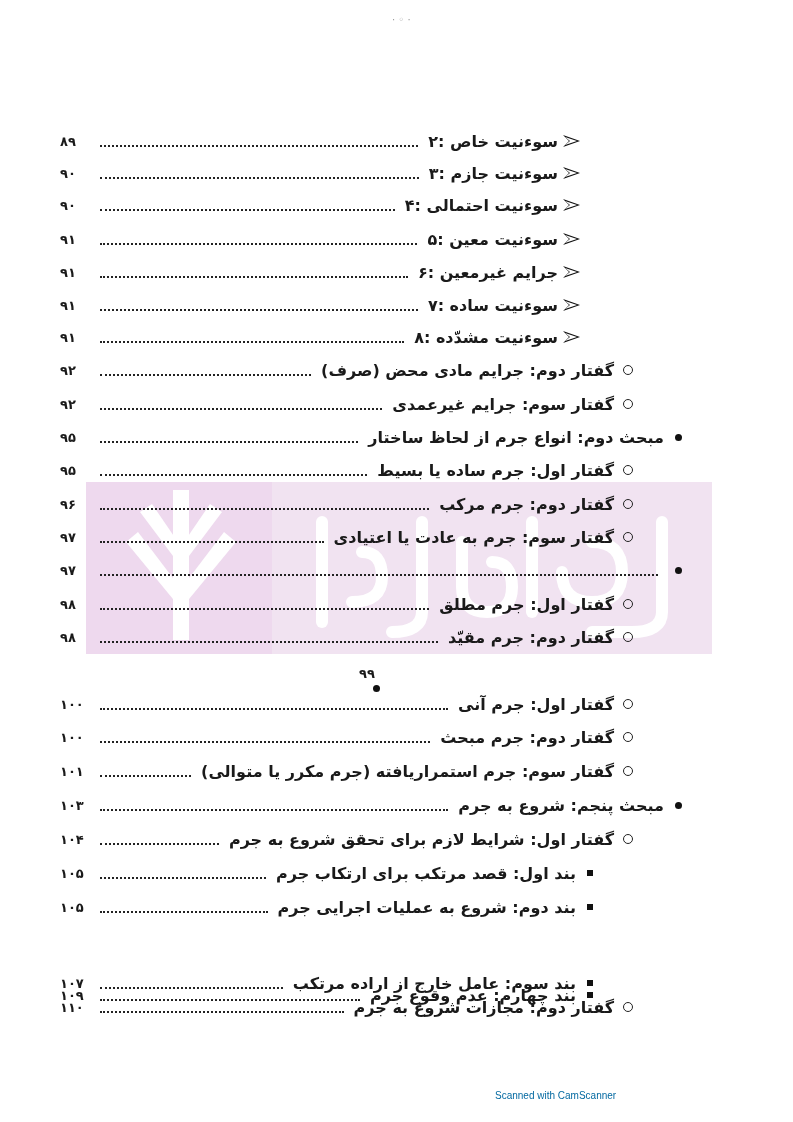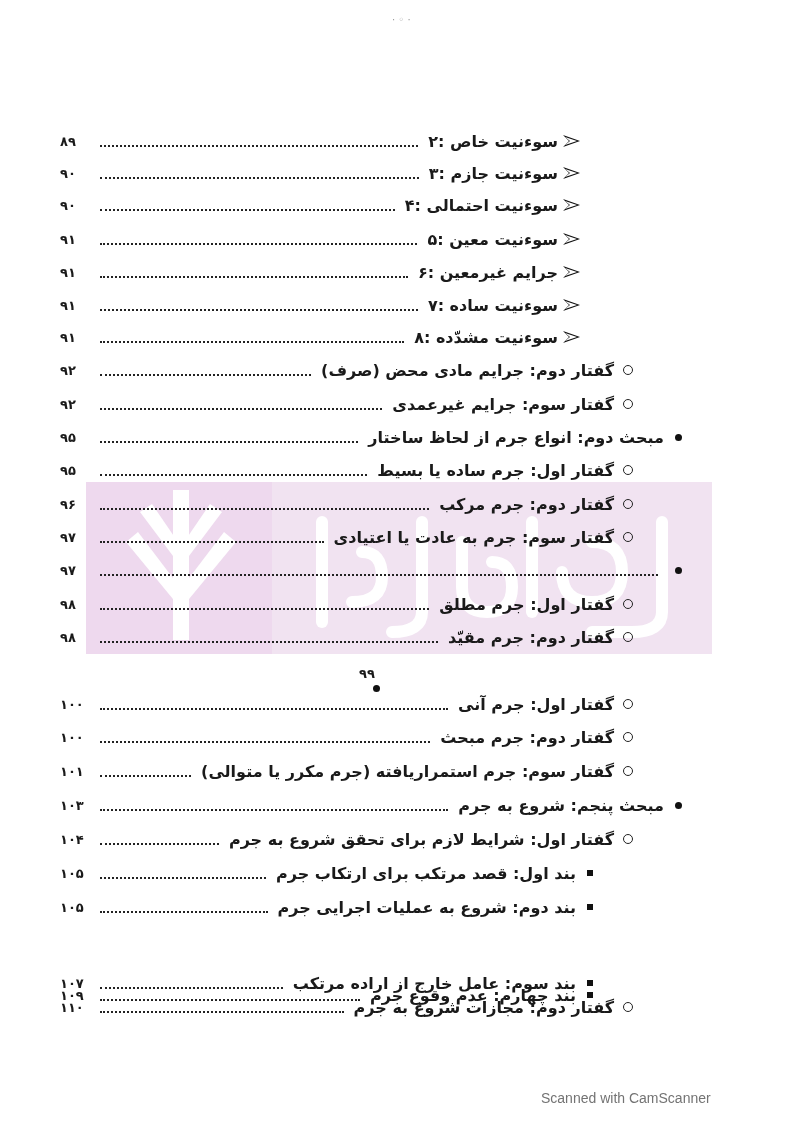--- a/index.html
+++ b/index.html
@@ -11,21 +11,21 @@
   .toc{position:absolute;left:0;top:0;width:793px;}
   .row{position:absolute;height:26px;display:flex;flex-direction:row-reverse;align-items:center;direction:rtl;}
   .row .bullet{flex:0 0 auto;display:flex;align-items:center;justify-content:center;font-size:12px;}
   .row .label{flex:0 0 auto;font-size:16px;white-space:nowrap;font-weight:600;padding-left:4px;}
   .row .leader{flex:1 1 auto;border-bottom:2px dotted #222;height:0;margin:0 6px;transform:translateY(5px);}
   .row .page{flex:0 0 auto;font-size:13px;font-weight:700;width:34px;text-align:left;direction:rtl;}
   .b-arrow{width:18px;height:14px;}
   .b-circle{width:8px;height:8px;border:1.5px solid #222;border-radius:50%;}
   .b-dot{width:7px;height:7px;background:#111;border-radius:50%;}
   .b-square{width:6px;height:6px;background:#111;}
-  .footer{position:absolute;left:541px;top:1090px;font-family:"Liberation Sans",sans-serif;font-size:14px;color:#737373;}
+  .footer{position:absolute;left:495px;top:1090px;font-family:"Liberation Sans",sans-serif;font-size:10px;color:#0369a1;}
   .top-marks{position:absolute;left:392px;top:14px;font-size:10px;color:#999;}
 </style>
 </head>
 <body>
 
 <div class="watermark">
   <div class="wm-logo-box">
     <svg class="wm-logo" viewBox="0 0 110 156">
       <rect x="47" y="0" width="16" height="150" fill="#ffffff"></rect>
       <polygon points="14,22 26,14 56,58 56,78" fill="#ffffff"></polygon>

